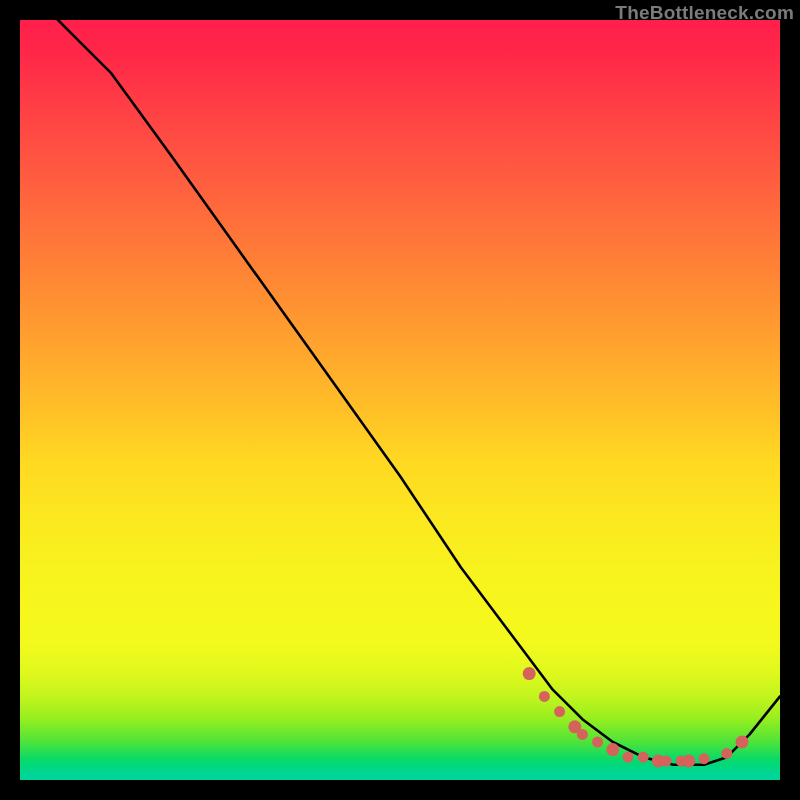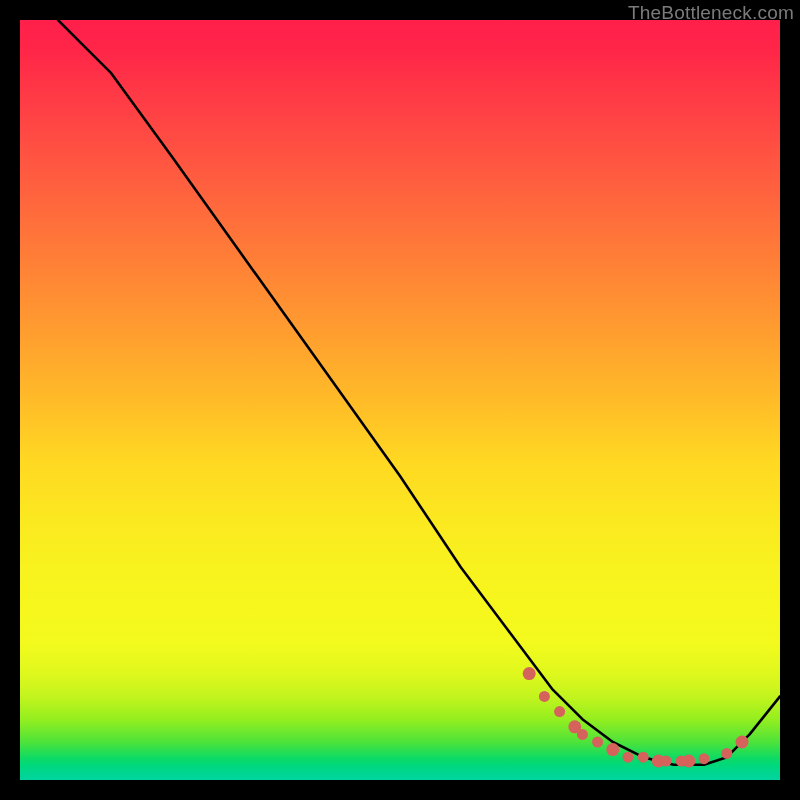--- a/index.html
+++ b/index.html
@@ -47,21 +47,21 @@
       #00d690 99%,
       #00d4a0 100%
     );
   }
   .watermark {
     position: absolute;
     top: 2px;
     right: 6px;
     color: #7b7b7b;
     font-size: 19px;
-    font-weight: 400;
+    font-weight: 700;
     letter-spacing: 0.2px;
     user-select: none;
     z-index: 6;
   }
   svg.curve {
     position: absolute;
     left: 0;
     top: 0;
     width: 760px;
     height: 760px;

